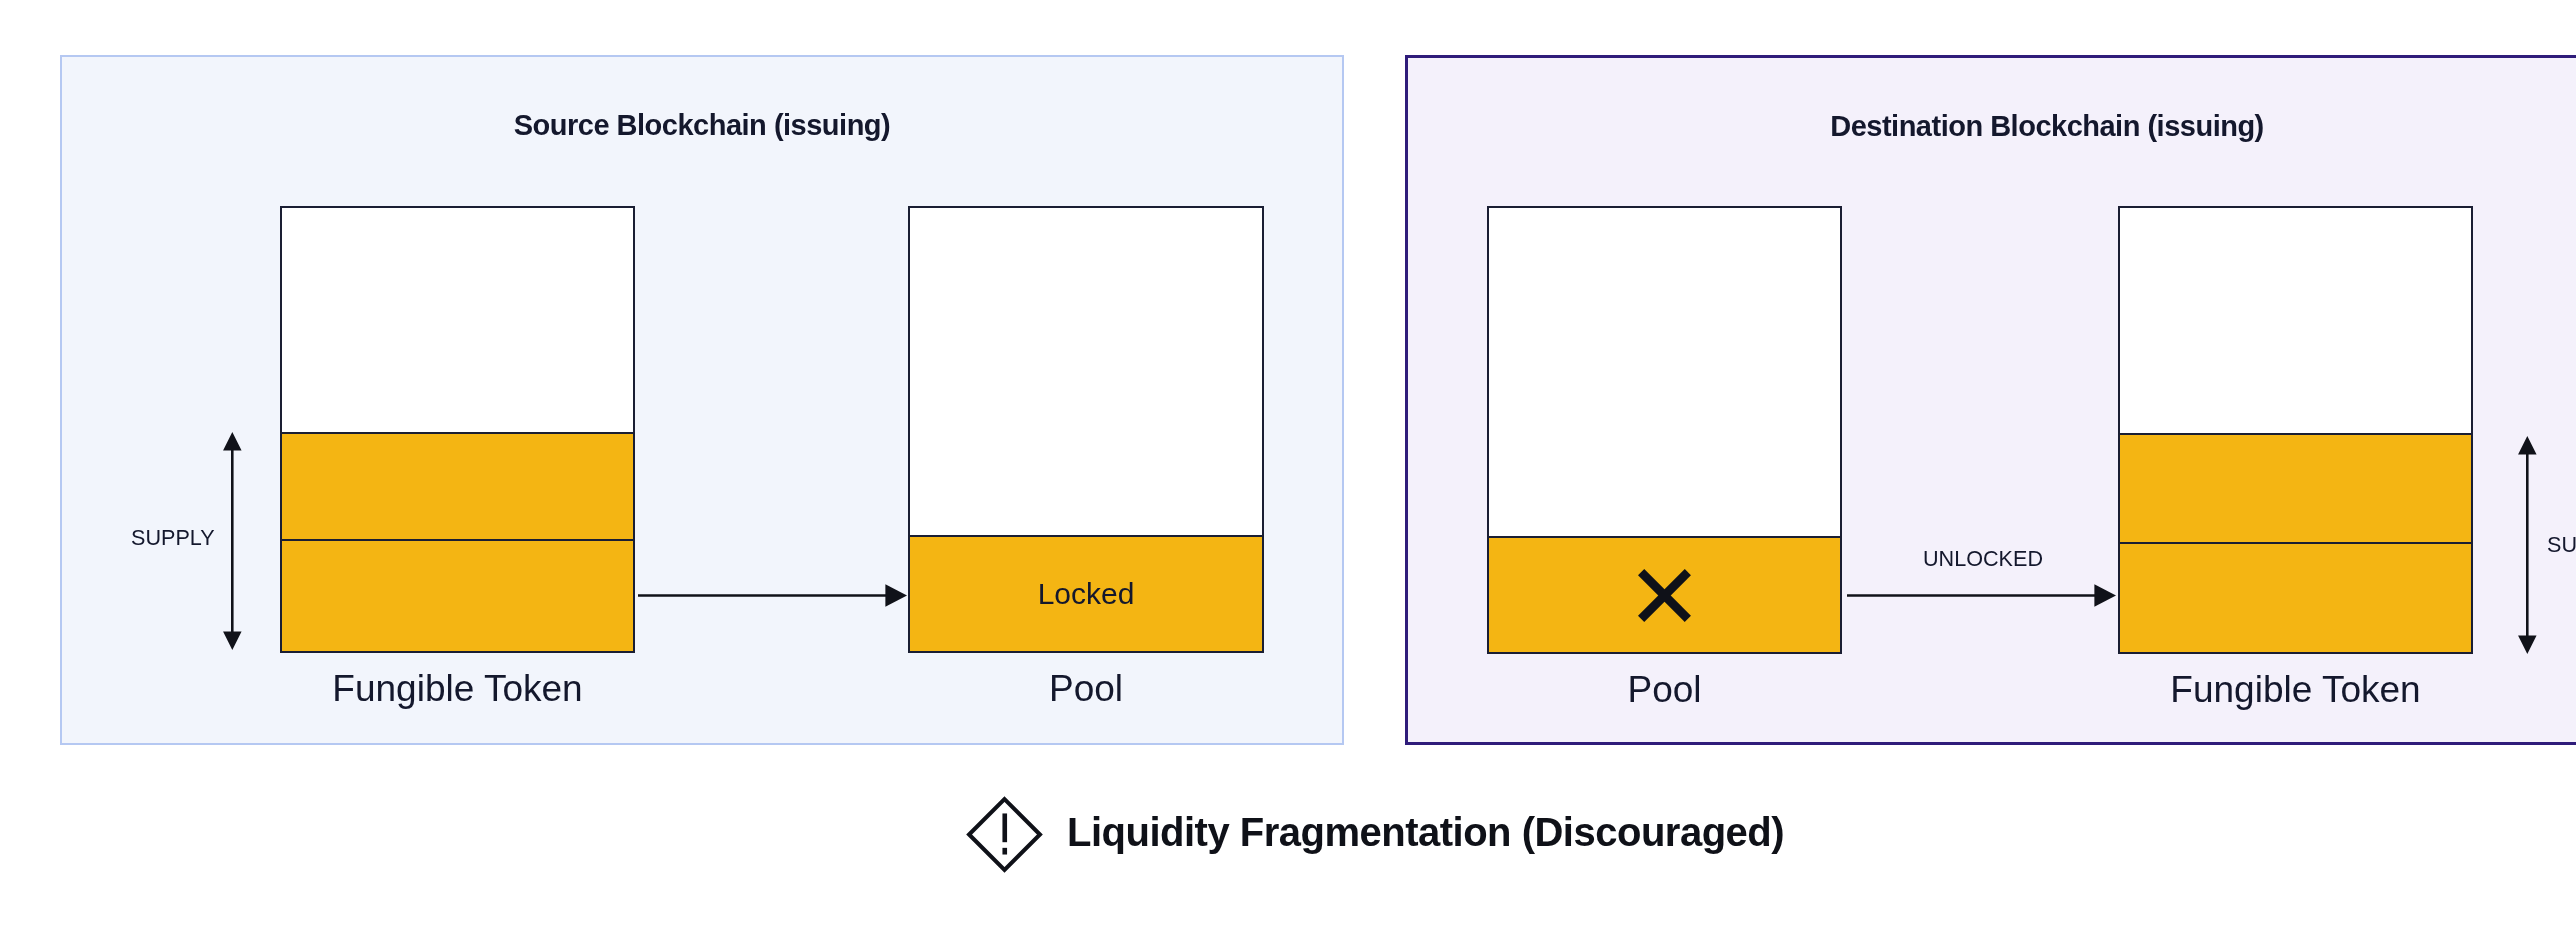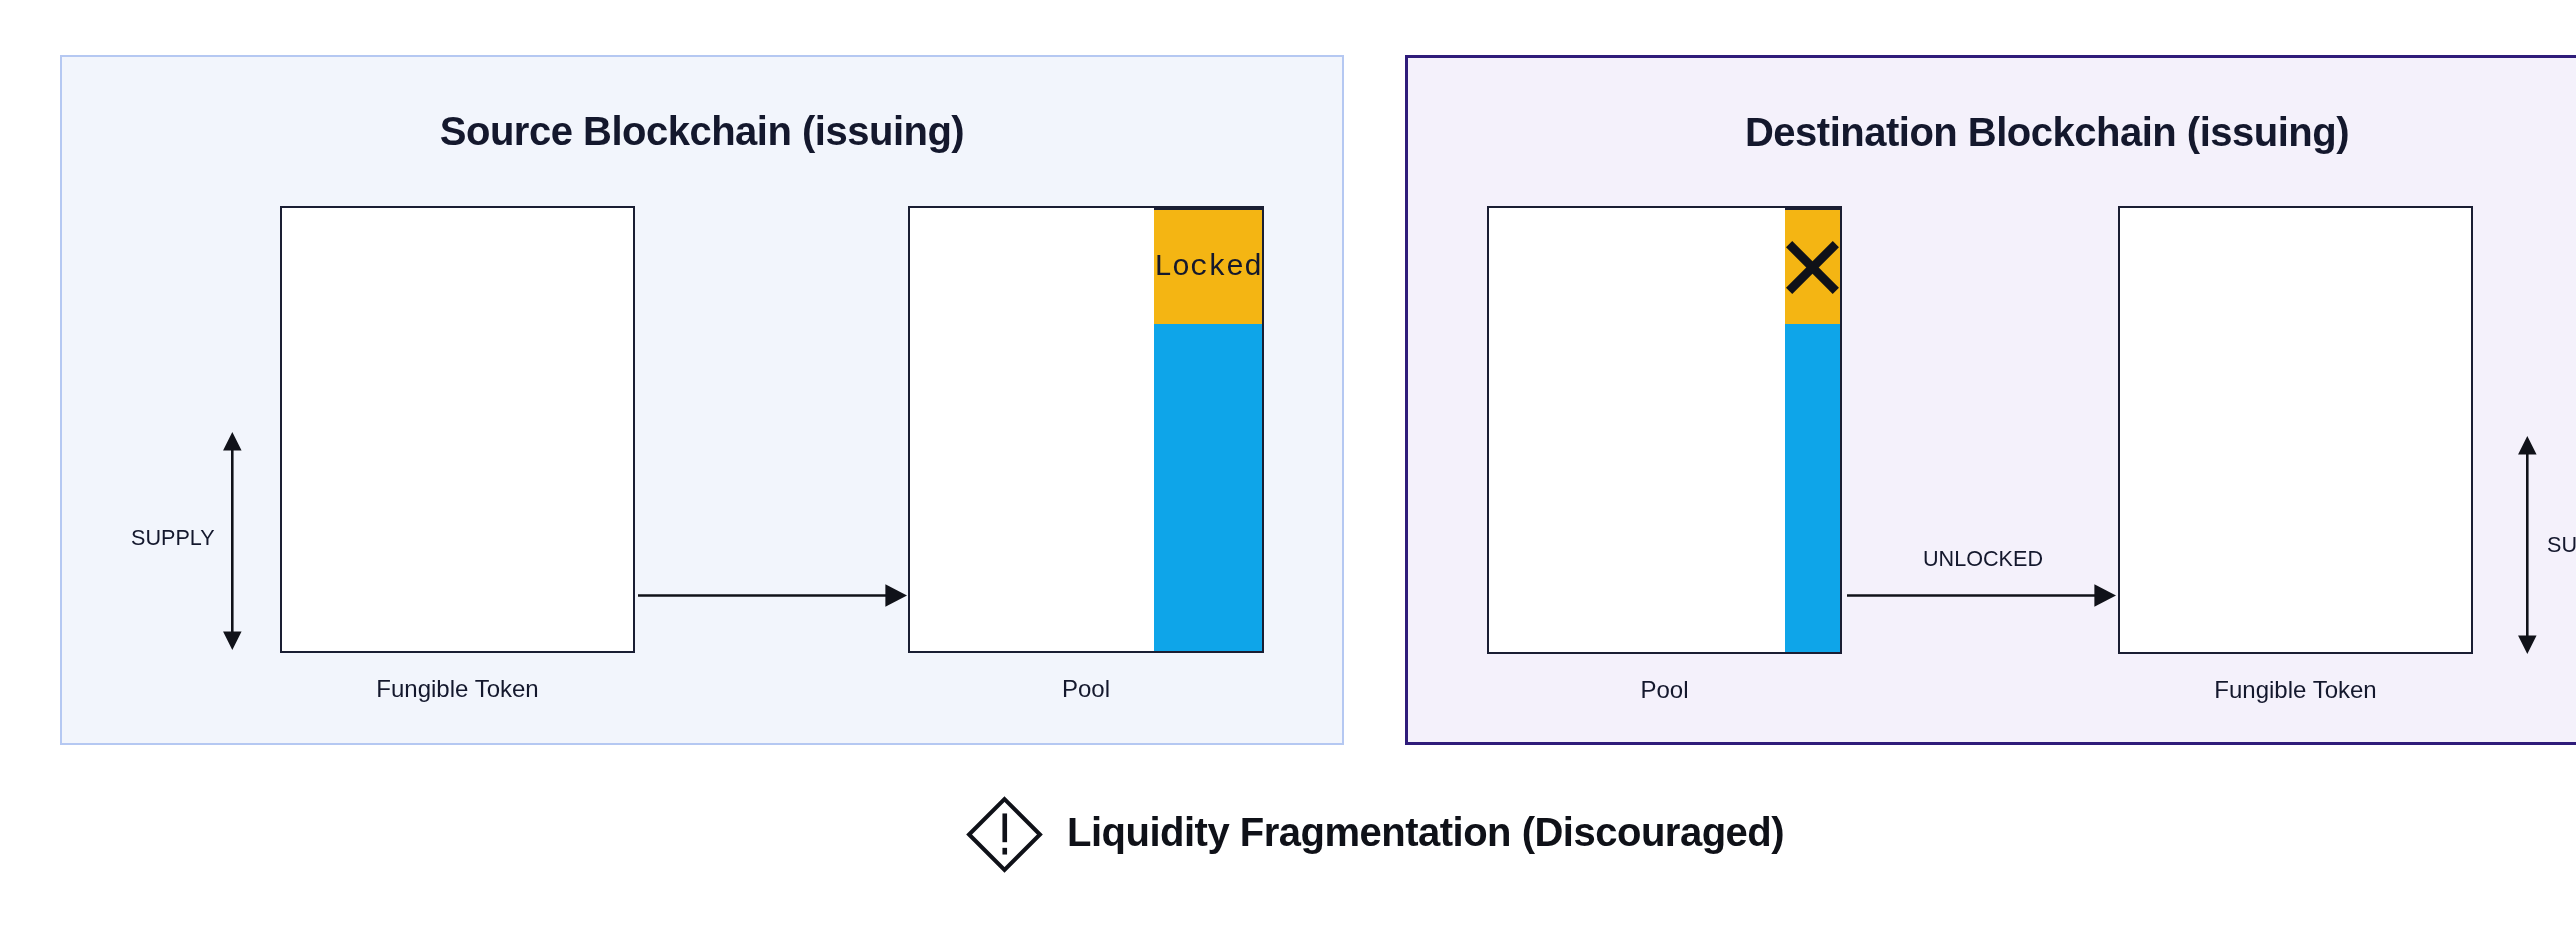--- a/index.html
+++ b/index.html
@@ -5,32 +5,32 @@
   html,body{margin:0;padding:0;background:#ffffff;}
   .canvas{
     position:relative;width:2749px;height:938px;background:#ffffff;overflow:hidden;
     font-family:"Liberation Sans","DejaVu Sans",sans-serif;color:#14182D;
   }
   .panel{position:absolute;box-sizing:border-box;top:55px;height:690px;}
   .panel-source{left:60px;width:1284px;background:#F2F5FC;border:2.6px solid #B5C8F2;}
   .panel-dest{left:1405px;width:1284px;background:#F4F1FB;border:3.6px solid #2F1C7A;}
   .panel-title{
     position:absolute;left:0;right:0;top:52px;text-align:center;
-    font-size:40px;font-weight:700;letter-spacing:-0.5px;color:#14182D;
+    font-size:29px;font-weight:700;letter-spacing:-0.5px;color:#14182D;
   }
   .tokenbox{
-    position:absolute;box-sizing:border-box;background:#0ea5e9;border:2.1px solid #1A1E33;
-    display:flex;flex-direction:row;font-family:Liberation Mono, monospace;
+    position:absolute;box-sizing:border-box;background:#15803d;border:2.1px solid #1A1E33;
+    display:flex;flex-direction:column;
   }
   .seg-white{flex:1 1 auto;background:#ffffff;}
   .seg-orange{background:#F4B513;border-top:2.1px solid #1A1E33;box-sizing:border-box;
     display:flex;align-items:center;justify-content:center;}
   .box-label{
     position:absolute;height:32px;line-height:32px;text-align:center;
-    font-size:24px;font-weight:500;color:#14182D;white-space:nowrap;
+    font-size:37px;font-weight:500;color:#14182D;white-space:nowrap;
   }
   .locked-label{font-size:30px;font-weight:500;color:#14182D;}
   .small-caps-label{
     position:absolute;font-size:21.6px;font-weight:400;color:#14182D;
     white-space:nowrap;height:25px;line-height:25px;
   }
   .footer-label{
     position:absolute;left:1067px;top:814px;height:37px;line-height:37px;
     font-size:40px;font-weight:700;letter-spacing:-0.5px;color:#0F1118;white-space:nowrap;
   }

